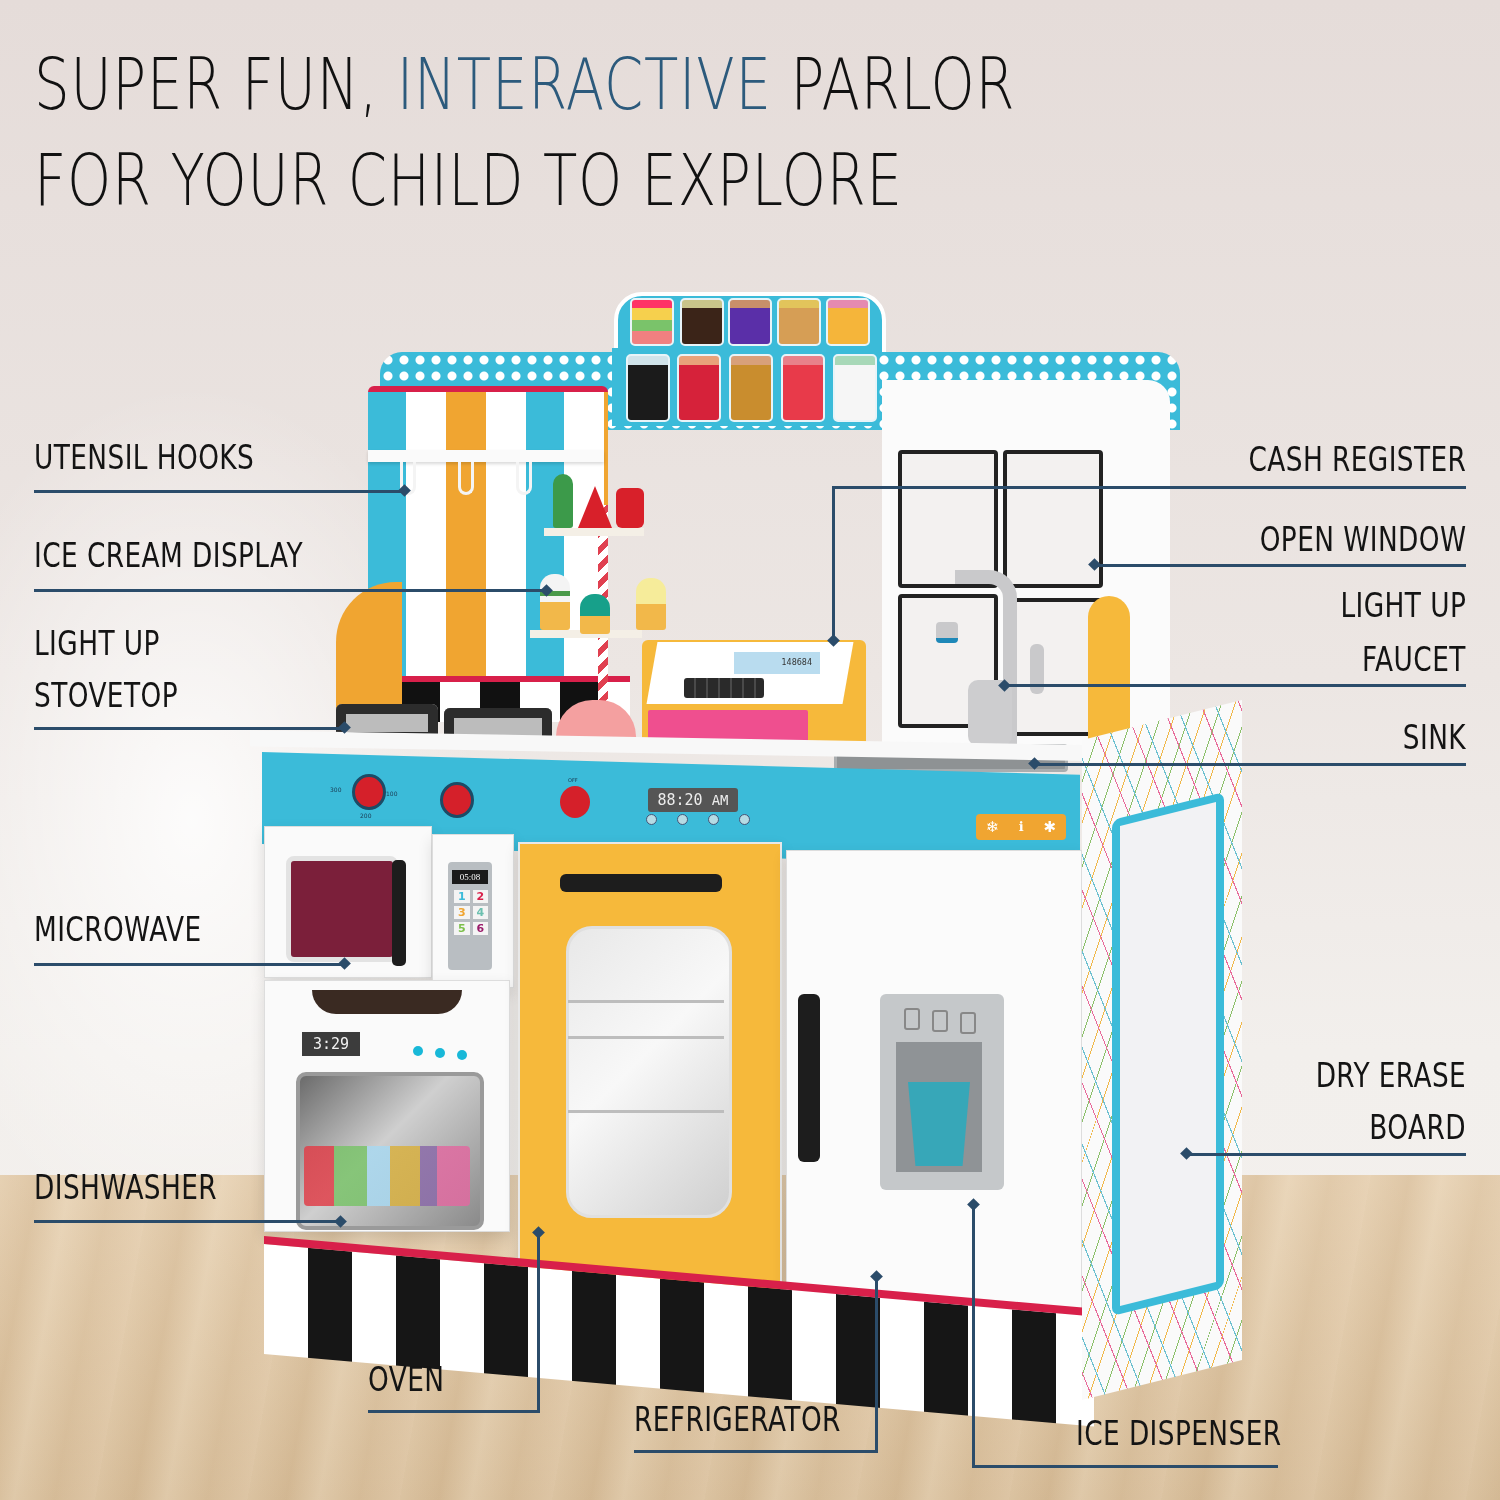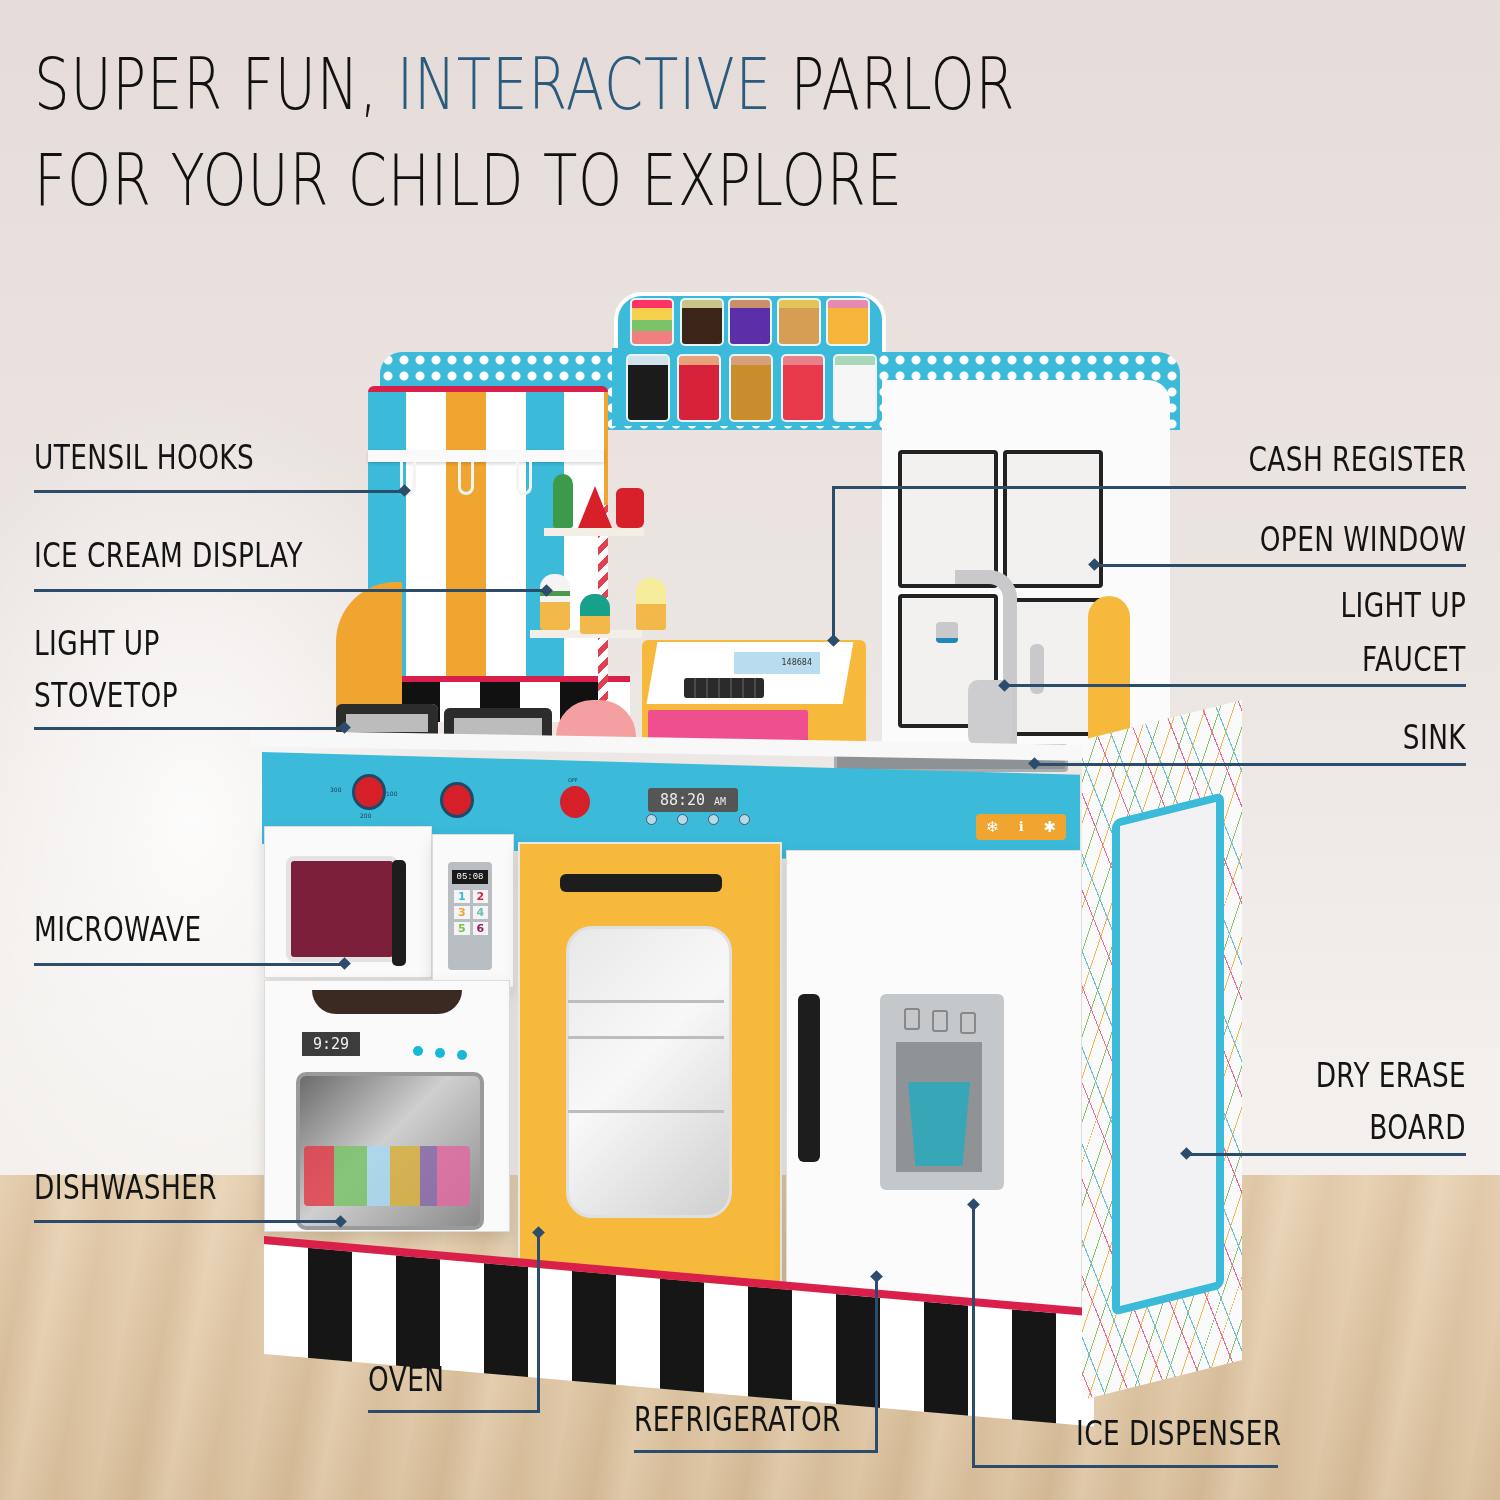--- a/index.html
+++ b/index.html
@@ -121,55 +121,55 @@
   <div class="k" style="left:262px;top:752px;width:818px;height:92px;background:#3bbbd9;transform:skewY(1.6deg);transform-origin:left top;"></div>
   <div class="k" style="left:352px;top:774px;width:28px;height:30px;background:#d5202a;border-radius:50%;border:3px solid #1c4b66;"></div>
   <div class="k" style="left:440px;top:782px;width:28px;height:30px;background:#d5202a;border-radius:50%;border:3px solid #1c4b66;"></div>
   <div class="k" style="left:330px;top:786px;font-size:6px;color:#1a3a52;">300</div>
   <div class="k" style="left:386px;top:790px;font-size:6px;color:#1a3a52;">100</div>
   <div class="k" style="left:360px;top:812px;font-size:6px;color:#1a3a52;">200</div>
   <div class="k" style="left:560px;top:786px;width:30px;height:32px;background:#d5202a;border-radius:50%;"></div>
   <div class="k" style="left:568px;top:777px;font-size:5px;color:#1a3a52;">OFF</div>
   <div class="k" style="left:648px;top:788px;width:90px;height:24px;background:#555;border-radius:3px;color:#ececec;font-family:'DejaVu Sans Mono',monospace;font-size:15px;line-height:24px;text-align:center;">
     <span>88:20</span>
-    <span style="font-size:10px;">AM</span>
+    <span style="font-size:14px;">AM</span>
   </div>
   <div class="k" style="left:646px;top:814px;width:104px;display:flex;justify-content:space-between;">
     <span style="width:9px;height:9px;border-radius:50%;background:#b5dbe4;border:1px solid #457;"></span>
     <span style="width:9px;height:9px;border-radius:50%;background:#b5dbe4;border:1px solid #457;"></span>
     <span style="width:9px;height:9px;border-radius:50%;background:#b5dbe4;border:1px solid #457;"></span>
     <span style="width:9px;height:9px;border-radius:50%;background:#b5dbe4;border:1px solid #457;"></span>
   </div>
   <div class="k" style="left:976px;top:814px;width:90px;height:26px;background:#f0a531;border-radius:4px;color:#fff;font-size:15px;line-height:26px;display:flex;justify-content:space-around;">
     <span>❄</span>
     <span style="font-size:13px;">ℹ</span>
     <span>✱</span>
   </div>
 
   <div class="k shadow" style="left:264px;top:826px;width:166px;height:150px;background:#fafafa;border:1px solid #ddd;"></div>
   <div class="k" style="left:286px;top:856px;width:102px;height:96px;background:#7b1f3a;border:5px solid #e3e3e3;border-radius:8px;"></div>
   <div class="k" style="left:392px;top:860px;width:14px;height:106px;background:#1d1d1d;border-radius:5px;"></div>
   <div class="k shadow" style="left:432px;top:834px;width:80px;height:152px;background:#fafafa;border:1px solid #ddd;"></div>
   <div class="k" style="left:448px;top:862px;width:44px;height:108px;background:#b9bec2;border-radius:4px;"></div>
-  <div class="k" style="left:452px;top:870px;width:36px;height:14px;background:#1a1a1a;color:#fff;font-family:Liberation Mono, monospace;font-size:9px;line-height:14px;text-align:center;">
+  <div class="k" style="left:452px;top:870px;width:36px;height:14px;background:#1a1a1a;color:#fff;font-family:Liberation Serif, serif;font-size:9px;line-height:14px;text-align:center;">
     <span>05:08</span>
   </div>
   <div class="k" style="left:454px;top:890px;width:34px;display:grid;grid-template-columns:1fr 1fr;gap:3px;font-size:11px;font-weight:bold;text-align:center;">
     <span style="background:#f4f4f4;color:#3bbbd9;">1</span>
     <span style="background:#f4f4f4;color:#d8204a;">2</span>
     <span style="background:#f4f4f4;color:#f0a531;">3</span>
     <span style="background:#f4f4f4;color:#6cc0b0;">4</span>
     <span style="background:#f4f4f4;color:#7cc04a;">5</span>
     <span style="background:#f4f4f4;color:#9a1b6a;">6</span>
   </div>
 
   <div class="k shadow" style="left:264px;top:980px;width:244px;height:250px;background:#fafafa;border:1px solid #ddd;"></div>
   <div class="k" style="left:312px;top:990px;width:150px;height:24px;background:#3a2a22;border-radius:0 0 70px 70px;"></div>
   <div class="k" style="left:302px;top:1032px;width:58px;height:24px;background:#3c3c3c;color:#f2f2f2;font-family:'DejaVu Sans Mono',monospace;font-size:15px;line-height:24px;text-align:center;">
-    <span>9:29</span>
+    <span>3:29</span>
   </div>
   <div class="k" style="left:413px;top:1046px;width:10px;height:10px;border-radius:50%;background:#18b8d8;"></div>
   <div class="k" style="left:435px;top:1048px;width:10px;height:10px;border-radius:50%;background:#18b8d8;"></div>
   <div class="k" style="left:457px;top:1050px;width:10px;height:10px;border-radius:50%;background:#18b8d8;"></div>
   <div class="k" style="left:296px;top:1072px;width:180px;height:150px;background:linear-gradient(135deg,#6b6b6b,#cfcfcf 45%,#8a8a8a);border:4px solid #9a9a9a;border-radius:10px;"></div>
   <div class="k" style="left:304px;top:1146px;width:166px;height:60px;background:linear-gradient(90deg,#e0404a 0 18%,#7ac36a 18% 38%,#a8d8f0 38% 52%,#d8b040 52% 70%,#8a6aa8 70% 80%,#e06aa0 80%);opacity:0.85;border-radius:4px;"></div>
 
   <div class="k shadow" style="left:518px;top:842px;width:260px;height:446px;background:#f6b93b;border:2px solid #e8e8e8;"></div>
   <div class="k" style="left:560px;top:874px;width:162px;height:18px;background:#1d1d1d;border-radius:6px;"></div>
   <div class="k" style="left:566px;top:926px;width:160px;height:286px;background:linear-gradient(135deg,#e8e8e8,#f8f8f8 45%,#cfcfcf);border-radius:26px;border:3px solid #e0e0e0;"></div>

